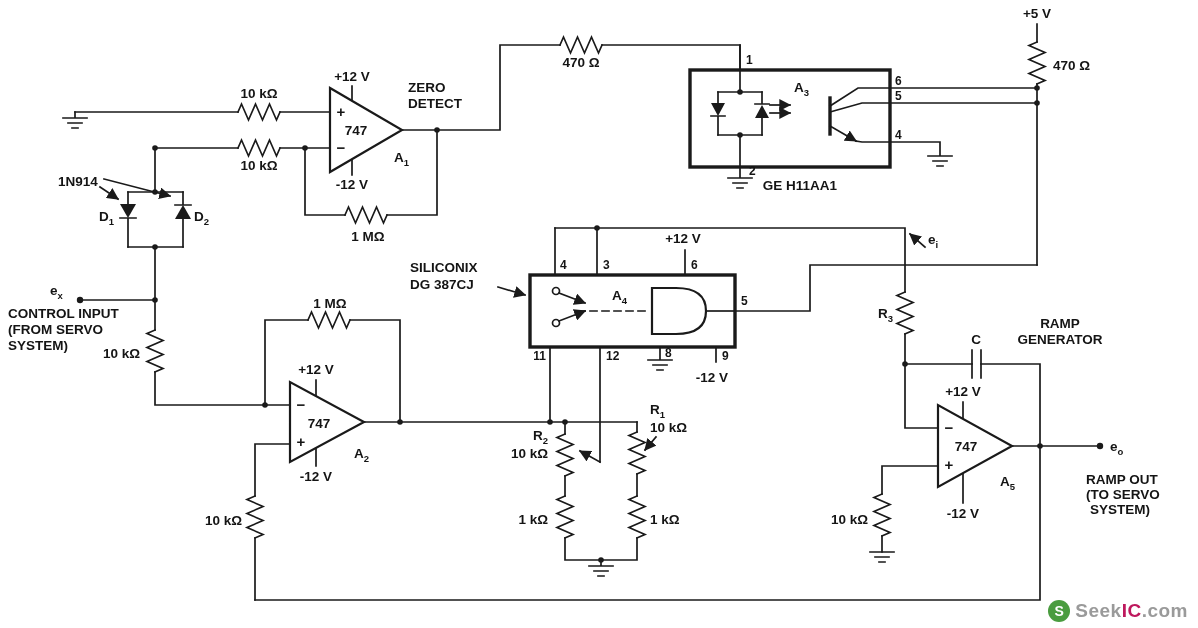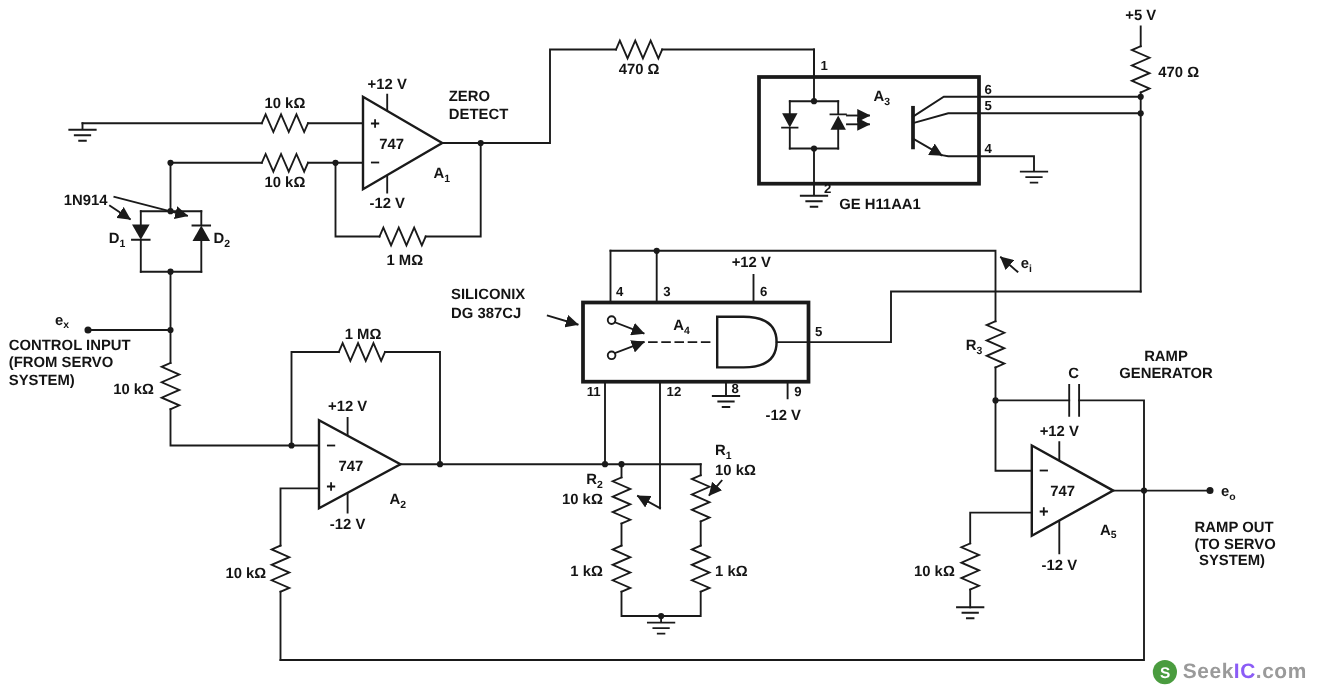--- a/index.html
+++ b/index.html
@@ -13,21 +13,21 @@
   .dot{fill:#1a1a1a;stroke:none;}
   .t{font-family:"Liberation Sans",sans-serif;font-size:13.5px;font-weight:bold;fill:#141414;}
   .tp{font-size:12px;}
   .ts{font-size:9.5px;}
   .sign{font-size:15px;}
   .mid{text-anchor:middle;} .end{text-anchor:end;}
   .brand{position:absolute;right:10px;bottom:6px;display:flex;align-items:center;gap:5px;}
   .brand-icon{display:inline-flex;align-items:center;justify-content:center;width:22px;height:22px;
               border-radius:50%;background:#4a9c3f;color:#ffffff;font-weight:bold;font-size:14px;}
   .brand-text{font-size:19px;font-weight:bold;color:#9a9a9a;letter-spacing:.5px;}
-  .brand-text .ic{color:#8b5cf6;}
+  .brand-text .ic{color:#be185d;}
 </style>
 </head>
 <body>
 
 <div class="stage">
 <svg width="1198" height="628" viewBox="0 0 1198 628">
   <defs>
     <marker id="arr" viewBox="0 0 10 10" refX="9" refY="5" markerWidth="7" markerHeight="7" orient="auto-start-reverse">
       <path d="M0,0 L10,5 L0,10 Z" fill="#1a1a1a"></path>
     </marker>

